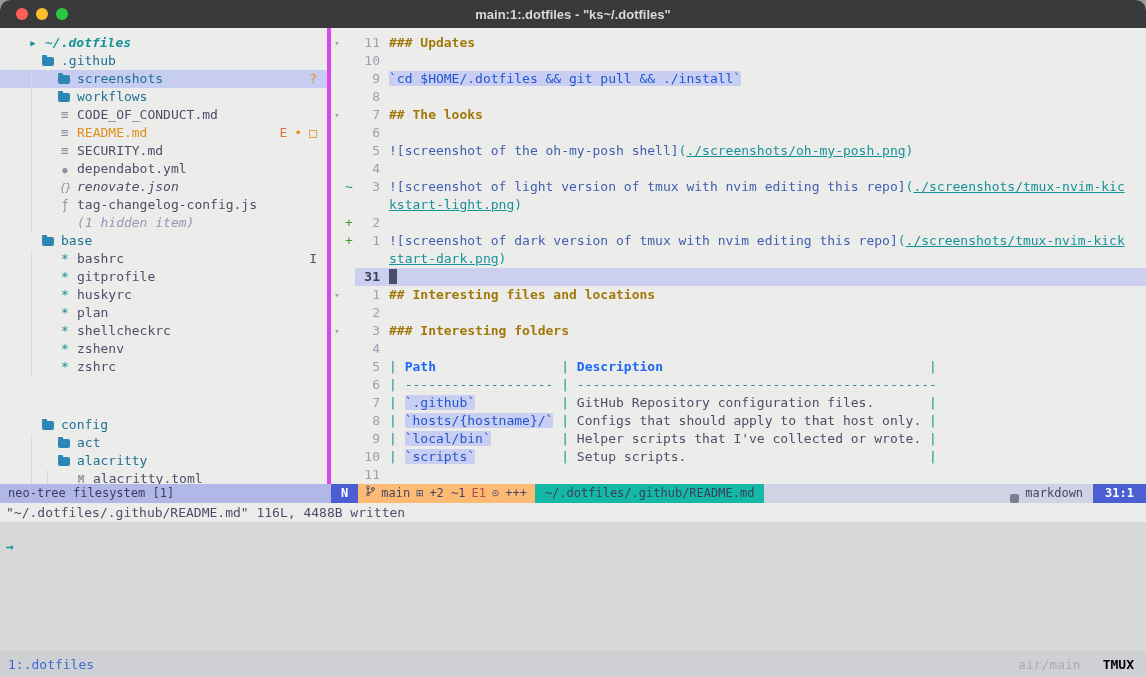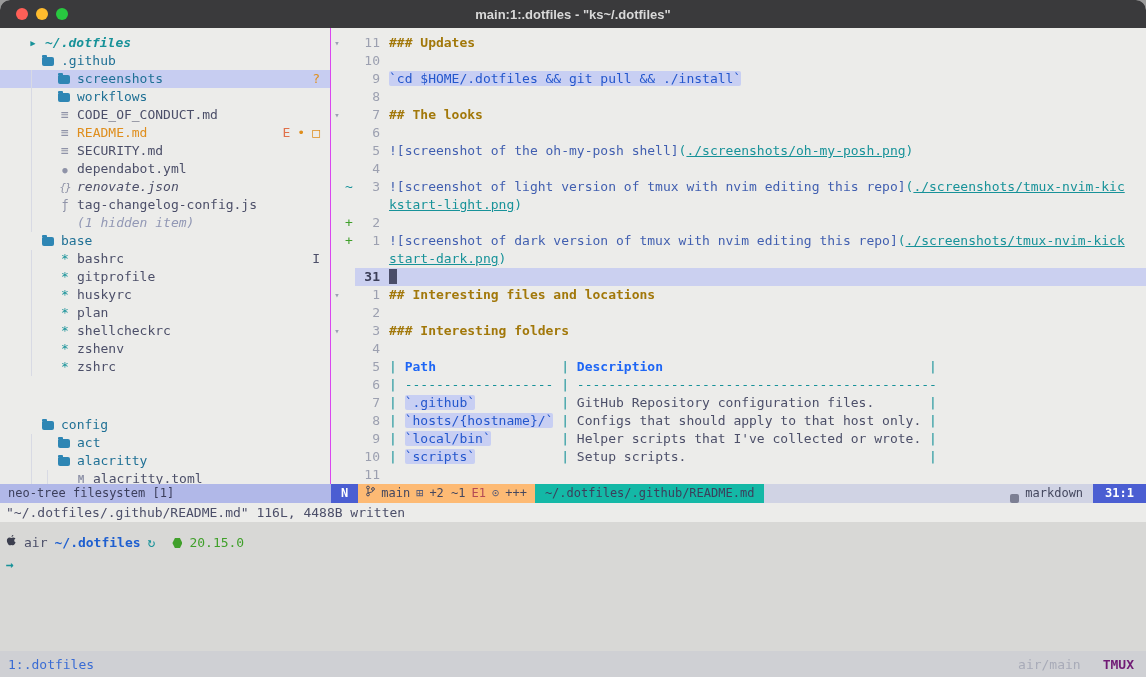--- a/index.html
+++ b/index.html
@@ -8,21 +8,21 @@
           border-radius:10px 10px 0 0;background:#ececea}
   
   .titlebar{height:28px;background:#3a3a3c;position:relative;display:flex;align-items:center;
             justify-content:center;flex:0 0 28px}
   .title{color:#d9d9d9;font:600 13px "Liberation Sans",sans-serif}
   .lights{position:absolute;left:16px;top:8px;display:flex;gap:8px}
   .light{width:12px;height:12px;border-radius:50%;display:inline-block}
   .light.red{background:#ff5f57}.light.yellow{background:#febc2e}.light.green{background:#28c840}
   
   .main{flex:0 0 456px;display:flex;overflow:hidden;background:#ececea}
-  .tree{width:331px;flex:0 0 331px;padding-top:6px;overflow:hidden;border-right:1px solid #d946ef}
+  .tree{width:331px;flex:0 0 331px;padding-top:6px;overflow:hidden;border-right:4px solid #d946ef}
   .trow{position:relative;height:18px;line-height:18px;font-size:13px;white-space:nowrap}
   .trow.sel{background:#c7cdf1}
   .guide{position:absolute;top:0;bottom:0;border-left:1px solid #d8dae4}
   .ticon{display:inline-block;width:14px;margin-right:5px;color:#8f93a8;text-align:center}
   .ti-chevron-right{color:#179299;font-weight:700}
   .ti-folder{width:12px;height:9px;background:#2e86b4;border-radius:1px 2px 2px 2px;position:relative;
              vertical-align:-1px;margin-right:7px}
   .ti-folder::before{content:"";position:absolute;top:-2px;left:0;width:5px;height:2px;background:#2e86b4;
              border-radius:1px 1px 0 0}
   .ti-dependabot{font-size:9px}
@@ -80,21 +80,21 @@
            clip-path:polygon(25% 5%,75% 5%,100% 50%,75% 95%,25% 95%,0% 50%)}
   .nodever{color:#40a02b}
   .prompt-arrow-line{height:18px;line-height:18px;margin-top:4px}
   .arrow{color:#179299;font-weight:700}
   
   .tmuxbar{flex:0 0 26px;background:#cfd0d4;display:flex;align-items:center;justify-content:space-between;
            font-size:13px;padding:0 12px 0 8px}
   .tmux-left{color:#3a6cd4}
   .tmux-right{display:flex;gap:22px}
   .tmux-host{color:#a8abb8}
-  .tmux-label{color:#701a75;font-weight:700}
+  .tmux-label{color:#000000;font-weight:700}
 </style>
 </head>
 <body>
 
 <div class="window">
 
   <div class="titlebar">
     <div class="lights">
       <span class="light red"></span>
       <span class="light yellow"></span>
@@ -310,31 +310,20 @@
     <div class="sl-ft">
       <span class="ft-ico"></span>
       <span>markdown</span>
     </div>
     <div class="sl-pos">31:1</div>
   </div>
 
   <div class="cmdline">"~/.dotfiles/.github/README.md" 116L, 4488B written</div>
 
   <div class="shell">
-    <div class="prompt-line">
-      <span><svg width="11" height="13" viewBox="0 0 11 13">
-            <path d="M8.2 6.9c0-1.6 1.3-2.3 1.3-2.3S8.7 3.4 7.2 3.4c-.9 0-1.5.5-1.9.5-.4 0-1-.5-1.8-.5C1.9 3.4.9 4.7.9 6.5c0 2.4 1.8 4.8 2.9 4.8.5 0 .9-.4 1.6-.4s1 .4 1.6.4c1 0 2.3-2 2.6-3-1-.4-1.4-1.4-1.4-2.4z" fill="#3c3f4f"></path>
-            <path d="M6.9 2.3c.5-.6.4-1.4.4-1.4s-.8.1-1.3.7c-.5.6-.4 1.4-.4 1.4s.8-.1 1.3-.7z" fill="#3c3f4f"></path>
-          </svg></span>
-      <span class="host">air</span>
-      <span class="cwd">~/.dotfiles</span>
-      <span class="sync">↻</span>
-      <span class="nodehex"></span>
-      <span class="nodever">20.15.0</span>
-    </div>
     <div class="prompt-arrow-line">
       <span class="arrow">→</span>
     </div>
   </div>
 
   <div class="tmuxbar">
     <span class="tmux-left">1:.dotfiles</span>
     <span class="tmux-right">
       <span class="tmux-host">air/main</span>
       <span class="tmux-label">TMUX</span>

